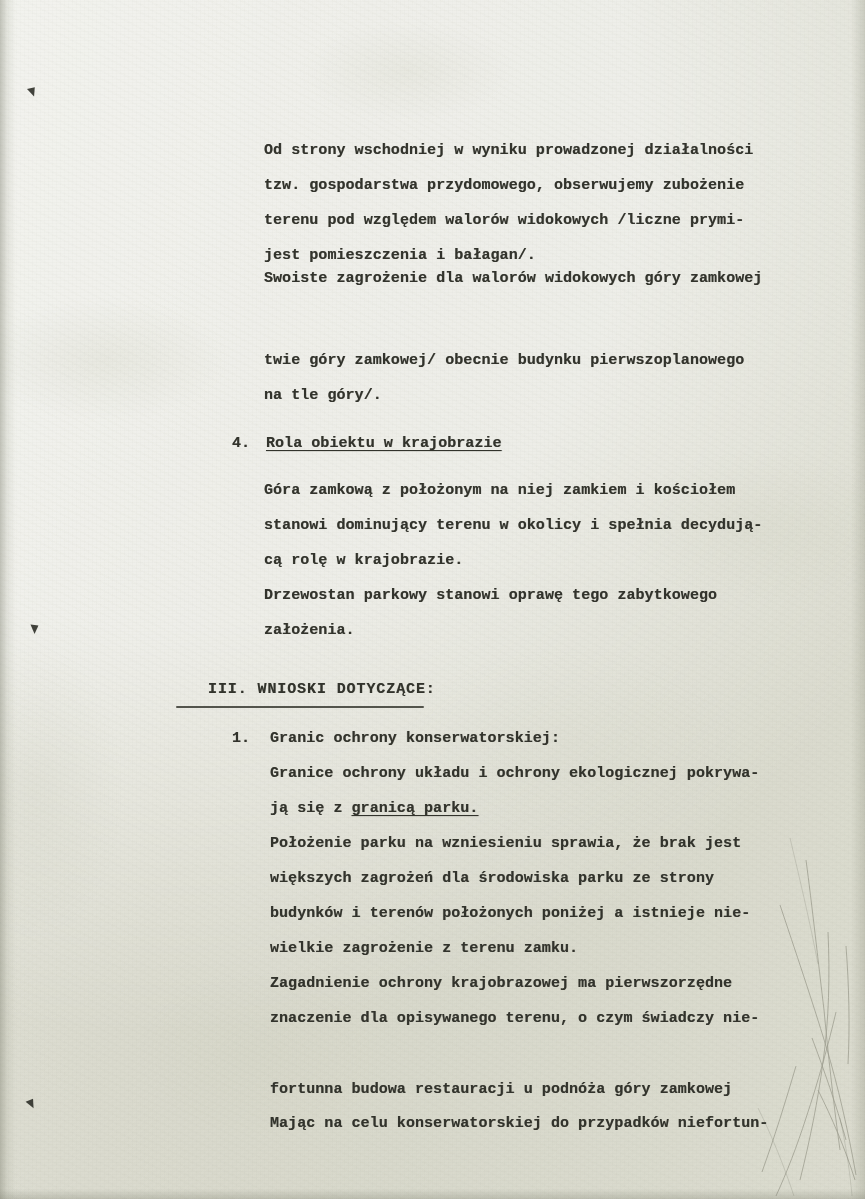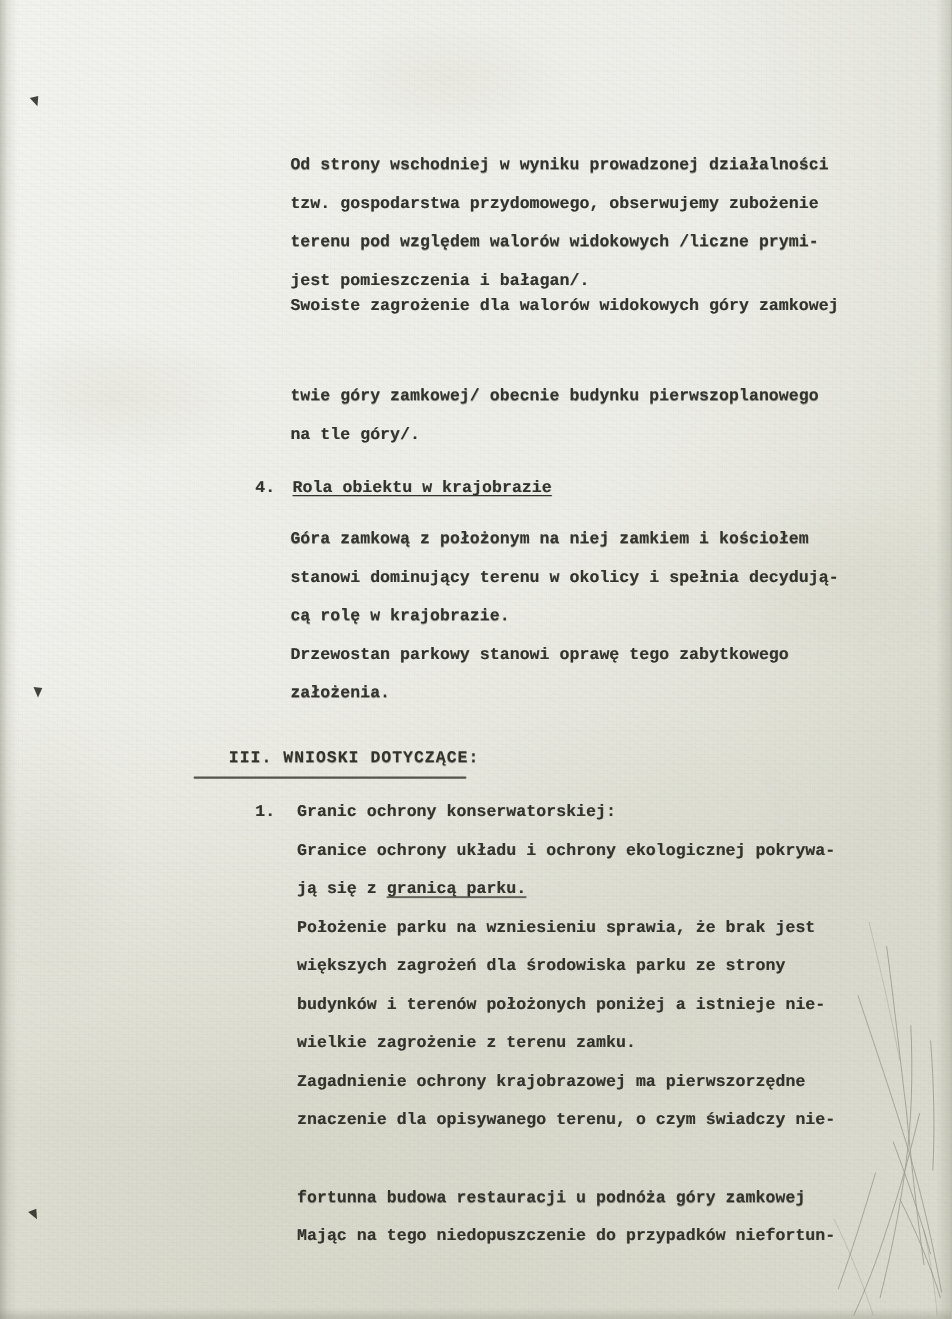--- a/index.html
+++ b/index.html
@@ -191,16 +191,16 @@
 
     <div class="line" style="left:270px; top:836px;">Położenie parku na wzniesieniu sprawia, że brak jest</div>
     <div class="line" style="left:270px; top:871px;">większych zagrożeń dla środowiska parku ze strony</div>
     <div class="line" style="left:270px; top:906px;">budynków i terenów położonych poniżej a istnieje nie-</div>
     <div class="line" style="left:270px; top:941px;">wielkie zagrożenie z terenu zamku.</div>
 
     <div class="line" style="left:270px; top:976px;text-align:center;">Zagadnienie ochrony krajobrazowej ma pierwszorzędne</div>
     <div class="line" style="left:270px; top:1011px;">znaczenie dla opisywanego terenu, o czym świadczy nie-</div>
     <div class="line" style="left:270px; top:1082px;">fortunna budowa restauracji u podnóża góry zamkowej</div>
 
-    <div class="line" style="left:270px; top:1116px;">Mając na tego niedopuszczenie do przypadków niefortun-</div>
+    <div class="line" style="left:270px; top:1116px;">Mając na celu konserwatorskiej do przypadków niefortun-</div>
 
   </div>
 </div>
 
 </body></html>

